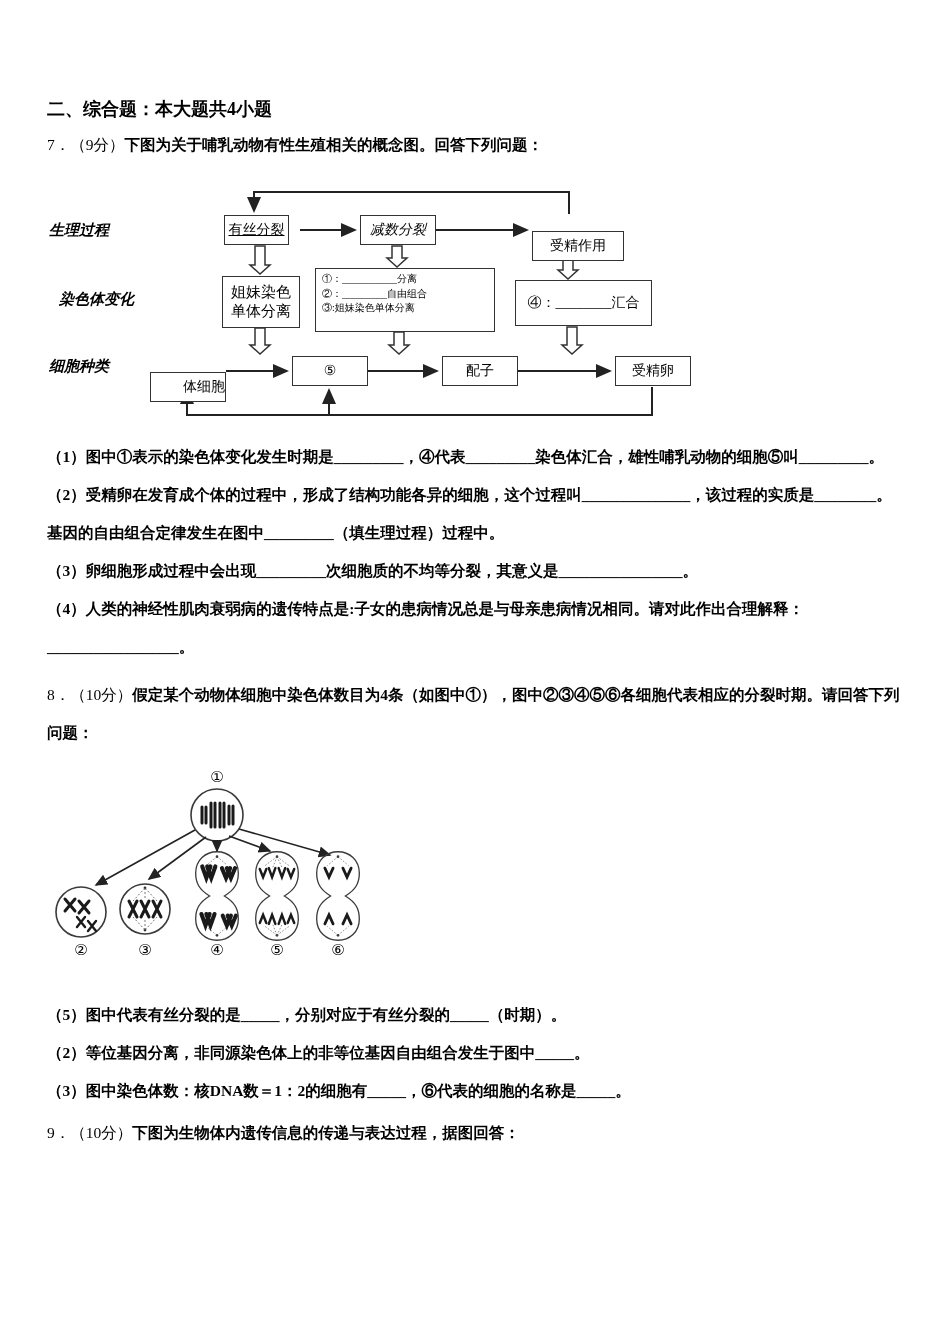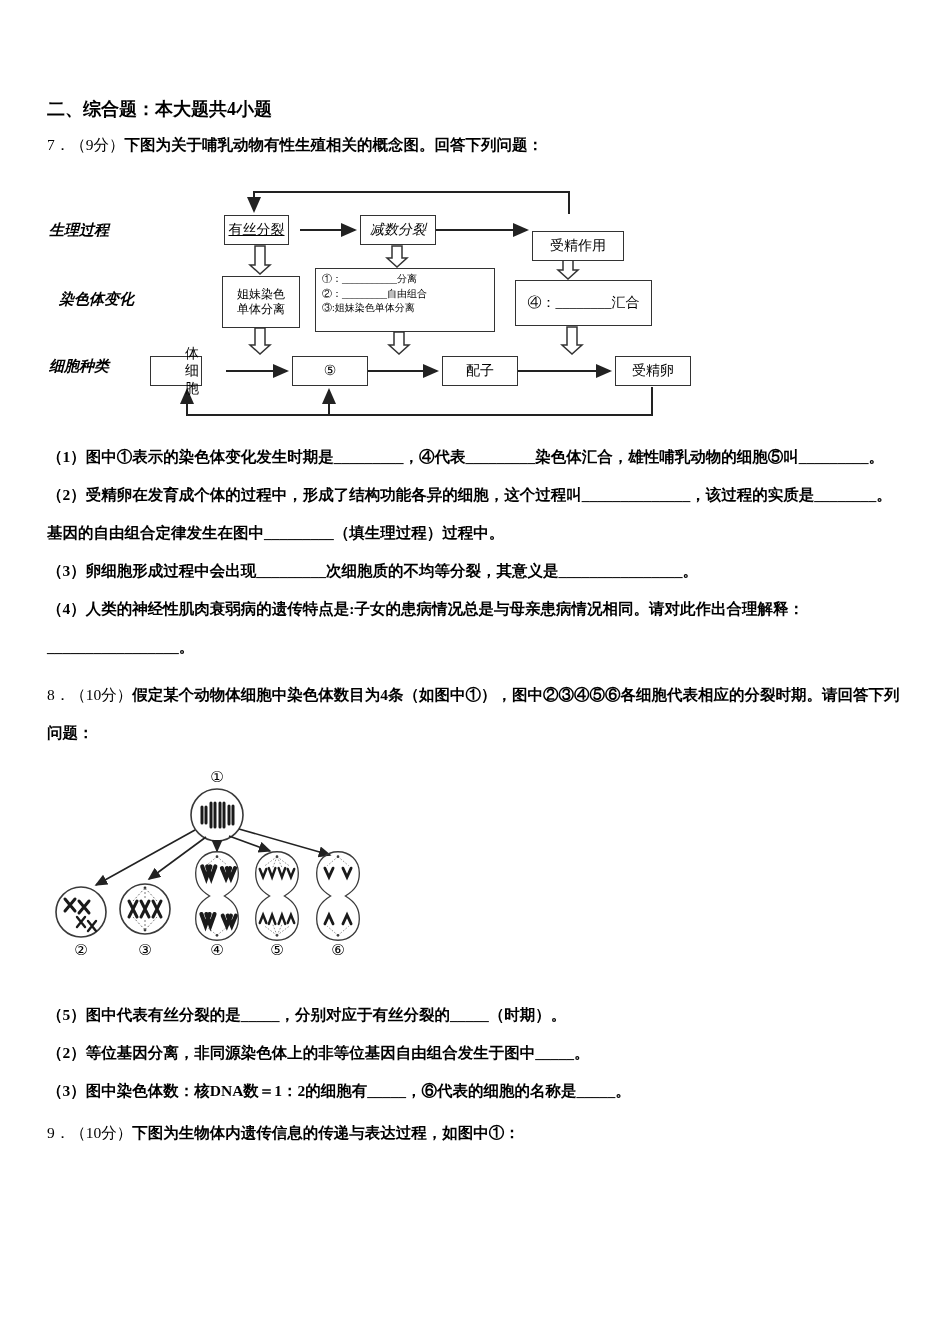--- a/index.html
+++ b/index.html
@@ -104,34 +104,34 @@
     </svg>
 
     <span class="rowlab" style="left:2px;top:43px;">生理过程</span>
     <span class="rowlab" style="left:12px;top:112px;">染色体变化</span>
     <span class="rowlab" style="left:2px;top:179px;">细胞种类</span>
 
     <div class="dbox" style="left:177px;top:37px;width:65px;height:30px;text-decoration:underline;">有丝分裂</div>
     <div class="dbox" style="left:313px;top:37px;width:76px;height:30px;font-style:italic;">减数分裂</div>
     <div class="dbox" style="left:485px;top:37px;width:92px;height:30px;margin-top:16px;">受精作用</div>
 
-    <div class="dbox" style="left:175px;top:98px;width:78px;height:52px;flex-direction:column;font-size:12px;">
+    <div class="dbox" style="left:175px;top:98px;width:78px;height:52px;flex-direction:column;font-size:15px;">
       <span>姐妹染色</span>
       <span>单体分离</span>
     </div>
 
     <div class="dbox mcb" style="left:268px;top:90px;width:180px;height:64px;">
       <div>①：___________分离</div>
       <div>②：_________自由组合</div>
       <div>③:姐妹染色单体分离</div>
     </div>
 
     <div class="dbox" style="left:468px;top:102px;width:137px;height:46px;">④：________汇合</div>
 
-    <div class="dbox" style="left:103px;top:178px;width:52px;height:30px;padding-left:32px;">体细胞</div>
+    <div class="dbox" style="left:103px;top:194px;width:76px;height:30px;padding-left:32px;">体细胞</div>
     <div class="dbox" style="left:245px;top:178px;width:76px;height:30px;">⑤</div>
     <div class="dbox" style="left:395px;top:178px;width:76px;height:30px;">配子</div>
     <div class="dbox" style="left:568px;top:178px;width:76px;height:30px;">受精卵</div>
   </div>
 
   <p class="sub">（1）图中①表示的染色体变化发生时期是_________，④代表_________染色体汇合，雄性哺乳动物的细胞⑤叫_________。</p>
   <p class="sub">（2）受精卵在发育成个体的过程中，形成了结构功能各异的细胞，这个过程叫______________，该过程的实质是________。基因的自由组合定律发生在图中_________（填生理过程）过程中。</p>
   <p class="sub">（3）卵细胞形成过程中会出现_________次细胞质的不均等分裂，其意义是________________。</p>
   <p class="sub">（4）人类的神经性肌肉衰弱病的遗传特点是:子女的患病情况总是与母亲患病情况相同。请对此作出合理解释：_________________。</p>
 
@@ -272,15 +272,15 @@
     <text x="228" y="189" font-size="15" text-anchor="middle">⑤</text>
     <text x="289" y="189" font-size="15" text-anchor="middle">⑥</text>
   </svg>
 
   <div style="height:26px;"></div>
 
   <p class="sub">（5）图中代表有丝分裂的是_____，分别对应于有丝分裂的_____（时期）。</p>
   <p class="sub">（2）等位基因分离，非同源染色体上的非等位基因自由组合发生于图中_____。</p>
   <p class="sub">（3）图中染色体数：核DNA数＝1：2的细胞有_____，⑥代表的细胞的名称是_____。</p>
 
-  <p class="stem"><span class="prefix">9．</span><span class="prefix">（10分）</span><span class="bold">下图为生物体内遗传信息的传递与表达过程，如图中①：</span></p>
+  <p class="stem"><span class="prefix">9．</span><span class="prefix">（10分）</span><span class="bold">下图为生物体内遗传信息的传递与表达过程，据图回答：</span></p>
 
 </div>
 
 </body></html>

